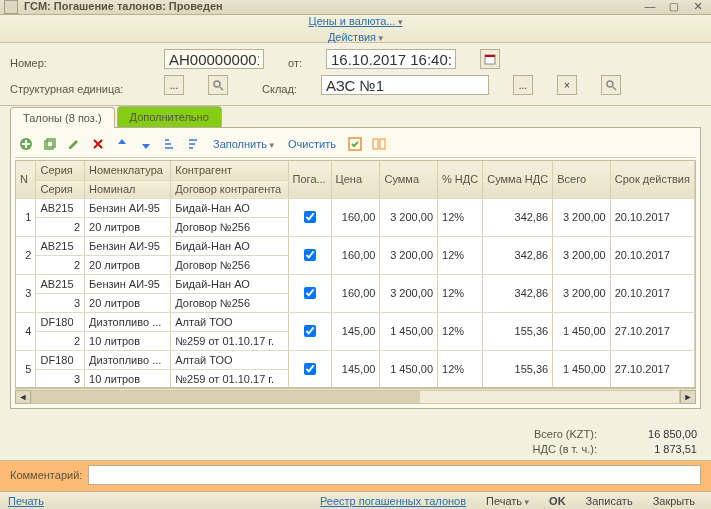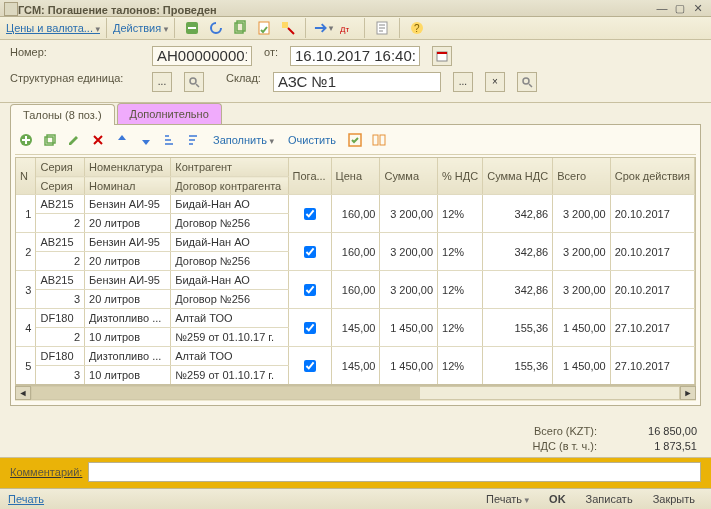--- a/index.html
+++ b/index.html
@@ -13,71 +13,73 @@
     height: 509px;
     overflow: hidden;
     display: flex;
     flex-direction: column;
   }
   .titlebar {
     height: 22px;
     background: linear-gradient(#e8e4d0, #ddd7bf);
     border-bottom: 1px solid #b8b090;
     display: flex;
-    align-items: flex-end;
+    align-items: flex-start;
     padding: 0 4px;
+    gap: 6px;
   }
   .titlebar .icon { width: 14px; height: 14px; background: #dcd8c0; border:1px solid #aaa080; }
   .titlebar .title { flex: 1; color: #5a5540; font-weight: bold; }
   .winbtn { width: 18px; height: 14px; text-align:center; line-height:12px; cursor:pointer; color:#555; }
   .toolbar {
     height: 28px;
     background: linear-gradient(#f4f0dc, #ece6cc);
     border-bottom: 1px solid #c8c0a0;
     display: flex;
     align-items: center;
     padding: 0 6px;
     gap: 2px;
+    flex-direction: column;
   }
   .link { color: #2a6fb0; cursor: pointer; }
   .link.u { text-decoration: underline; }
   .dd::after { content:" ▾"; font-size:9px; color:#777; }
   .sep { width:1px; height:20px; background:#c8c0a0; margin:0 4px; }
   .tbicon {
     width: 22px; height: 22px;
     display:flex; align-items:center; justify-content:center;
     border:1px solid transparent; border-radius:3px; cursor:pointer;text-align:center;
   }
   .tbicon svg { width:16px; height:16px; }
   .form-area {
     padding: 6px 10px 4px 10px;
     border-bottom: 1px solid #c8c0a0;
     background: #f4f0e0;
   }
-  .row { display:flex; align-items:flex-start; margin-bottom:6px; gap:12px; }
+  .row { display:flex; align-items:flex-end; margin-bottom:6px; gap:24px; }
   .lbl { color:#5a5540; }
   input.fld {
     height: 20px;
     border: 1px solid #b8b090;
     background: #fff;
     padding: 0 4px;
     font-size: 15px;
     color:#333;
   }
   .fld.ro { background:#fdfaf0; }
   .btn-dots, .btn-mag, .btn-cal {
     width:20px; height:20px; border:1px solid #b8b090; background:#f0ecd8;
     display:flex; align-items:center; justify-content:center; cursor:pointer; font-size:10px;
   }
   .tabs {
     display:flex; gap:0; padding:0 10px; background:#f4f0e0;
   }
   .tab {
     padding:4px 12px; border:1px solid #b8b090; border-bottom:none;
-    background:#f0abfc; cursor:pointer; color:#5a5540;
+    background:#84cc16; cursor:pointer; color:#5a5540;
     border-top-left-radius:4px; border-top-right-radius:4px;
     margin-right:2px;
   }
   .tab.active { background:#fdfaf0; font-weight:normal; position:relative; top:1px; }
   .tabbody {
     margin:0 10px; border:1px solid #b8b090; background:#fdfaf0;
     padding:4px; height:282px; display:flex; flex-direction:column;
   }
   .tb2 {
     height:26px; display:flex; align-items:center; gap:2px;
@@ -106,21 +108,21 @@
   .hscroll .arrow { width:16px; height:14px; background:#e0dac0; border:1px solid #b8b090; display:flex;align-items:center;justify-content:center;cursor:pointer;font-size:9px;}
   .hscroll .track { flex:1; height:14px; background:#f0ecd8; border:1px solid #d0c8a8; position:relative;}
   .hscroll .thumb { position:absolute; left:0; width:60%; height:100%; background:#d8d0b0;}
   .totals {
     padding:16px 14px 2px 0; text-align:right; background:#f4f0e0;
   }
   .totals .tline { display:flex; justify-content:flex-end; gap:20px; margin:3px 0; color:#5a5540;}
   .totals .tval { width:80px; text-align:right; color:#333; }
   .comment-row {
     display:flex; align-items:center; gap:6px; padding:4px 10px 6px 10px;
-    background:#eab308; border-top:1px solid #c8c0a0;text-decoration:underline;
+    background:#fdba74; border-top:1px solid #c8c0a0;
   }
   .comment-row input { flex:1; height:20px; border:1px solid #b8b090; background:#fff; padding:0 4px; font-size:11px;}
   .footer {
     height:28px; background:linear-gradient(#f0ecd8,#e4dec4);
     border-top:1px solid #c0b890;
     display:flex; align-items:center; padding:0 8px; gap:4px;
   }
   .footer .spacer { flex:1; }
   .footer .fbtn {
     padding:3px 8px; cursor:pointer; color:#444;
@@ -452,17 +454,18 @@
 </div>
 
 <div class="comment-row">
   <span class="lbl">Комментарий:</span>
   <input value="" style="">
 </div>
 
 <div class="footer">
   <span class="user">Печать</span>
   <div class="spacer"></div>
+  <span class="fbtn link u">Реестр погашенных талонов</span>
   <span class="fbtn dd">Печать</span>
   <span class="fbtn ok">OK</span>
   <span class="fbtn">Записать</span>
   <span class="fbtn">Закрыть</span>
 </div>
 
 </body></html>

